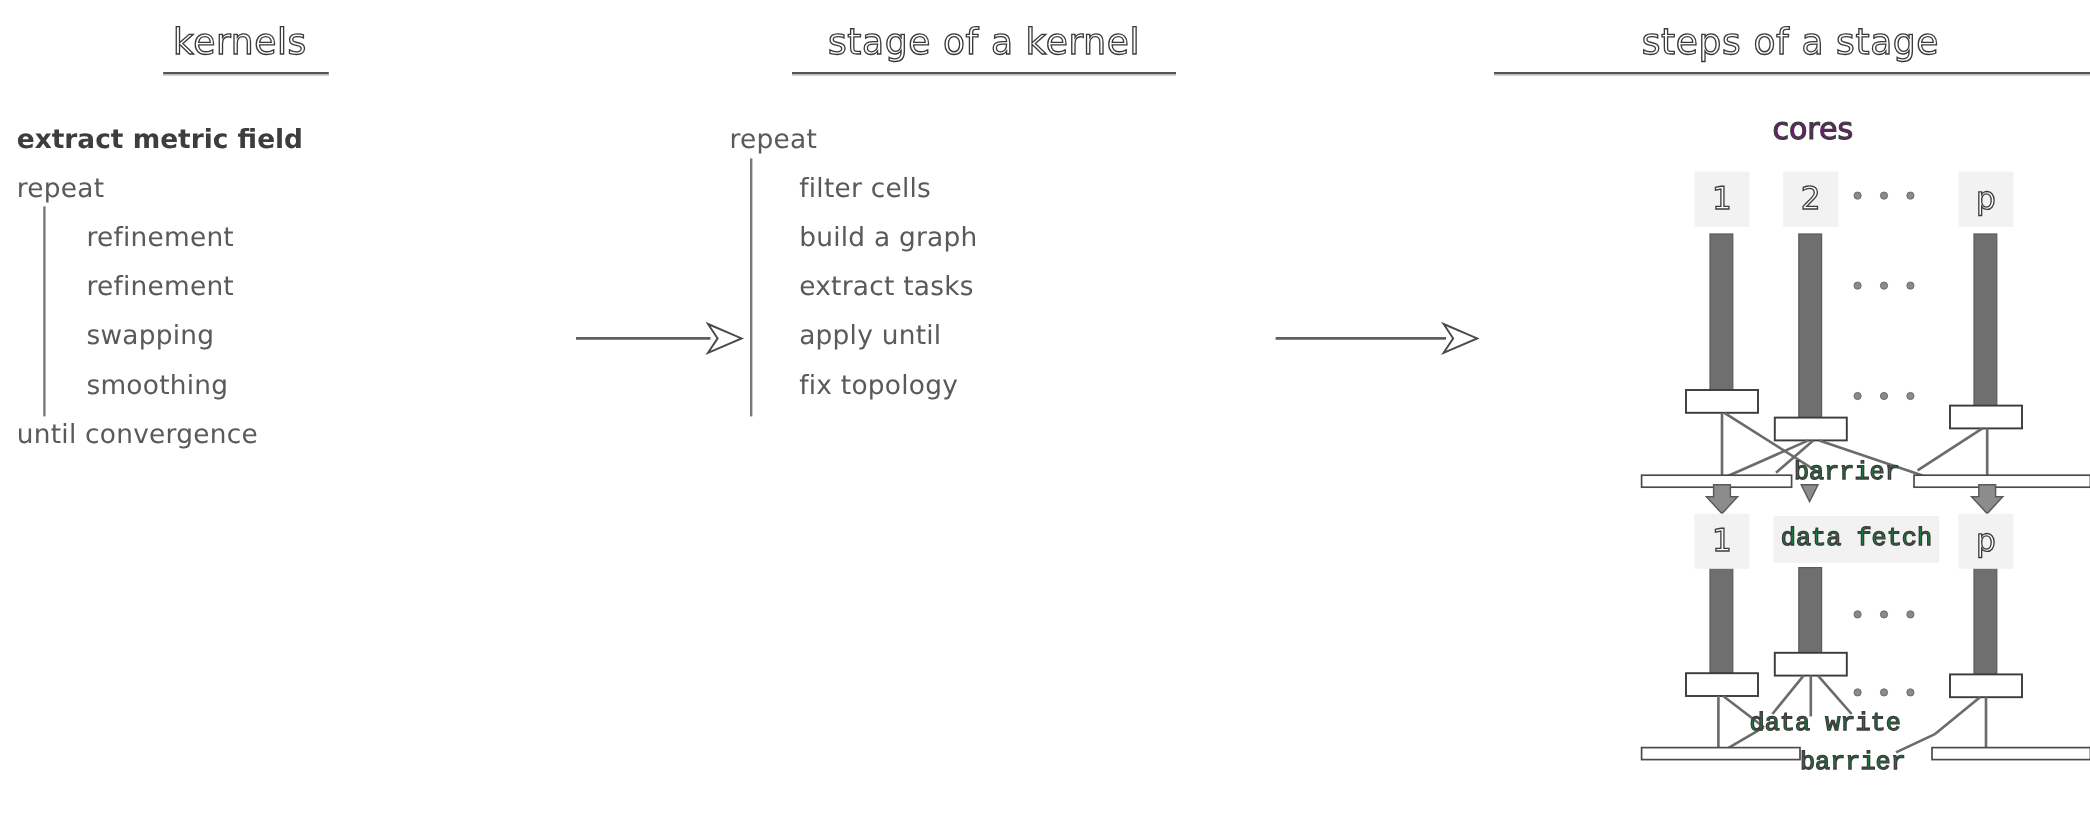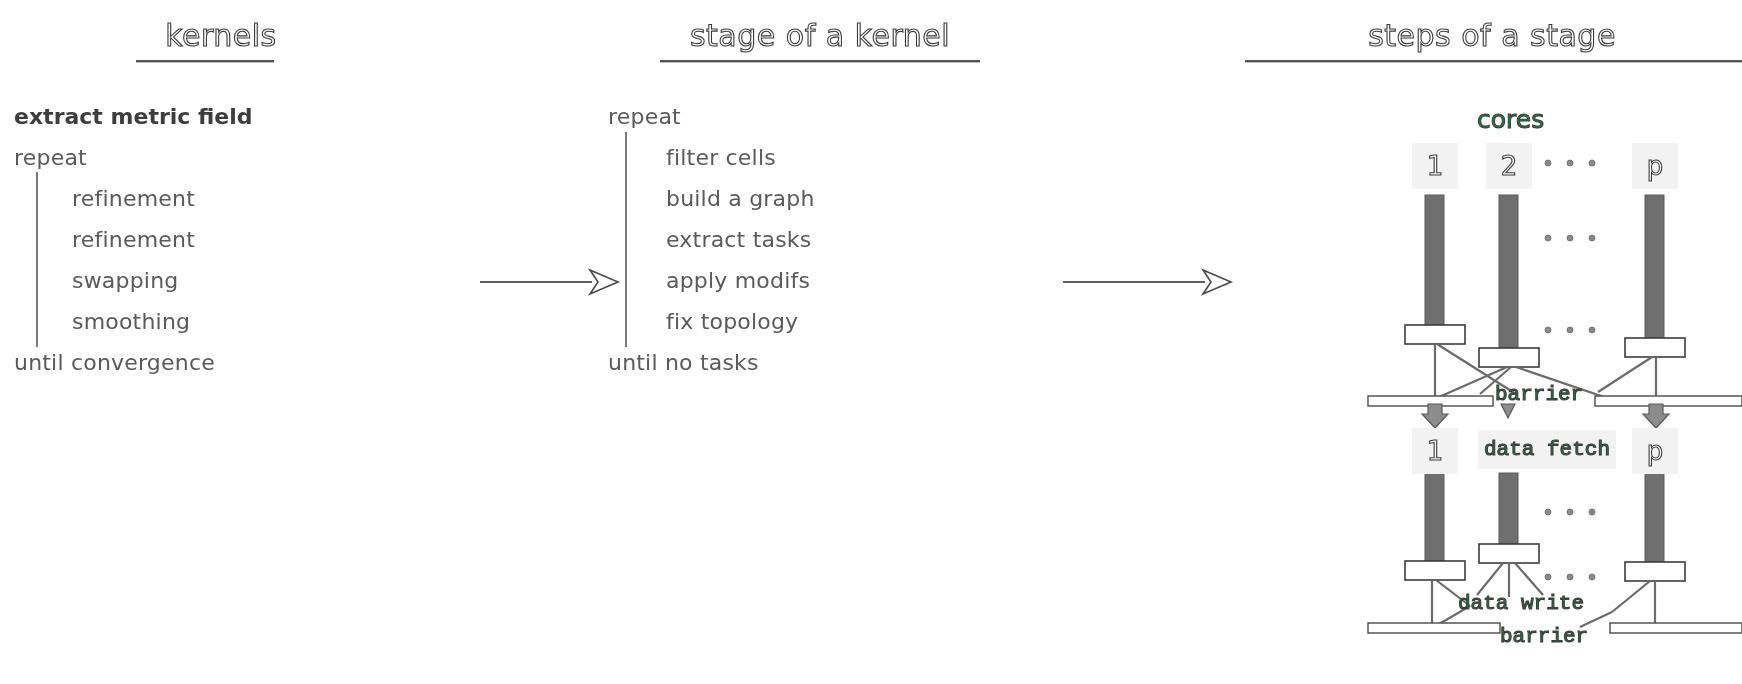--- a/index.html
+++ b/index.html
@@ -76,31 +76,30 @@
     font-size: 21px;
     color: #15803d;
     -webkit-text-stroke: 1.1px #3c3c3c;
     white-space: nowrap;
     background: #f2f2f2;
     font-family: Liberation Mono, monospace;
   }
   .cores-cap {
     position: absolute;
     font-size: 25px;
-    color: #15803d;
+    color: #701a75;
     -webkit-text-stroke: 1.0px #3c3c3c;
     white-space: nowrap;
     font-family: "DejaVu Sans", sans-serif;
-    margin-top: 12px;
   }
 </style>
 </head>
 <body>
 
-<div class="heading" style="left:0px; top:18px; width:400px;padding-left:21px;">kernels</div>
+<div class="heading" style="left:0px; top:18px; width:400px;">kernels</div>
 <div class="heading-rule" style="left:136px; top:60px; width:138px;"></div>
 
 <div class="code" style="left:14px; top:96px;">
   <span class="line bold">extract metric field</span>
   <span class="line">repeat</span>
   <span class="line ind">refinement</span>
   <span class="line ind">refinement</span>
   <span class="line ind">swapping</span>
   <span class="line ind">smoothing</span>
   <span class="line">until convergence</span>
@@ -113,23 +112,22 @@
 </svg>
 
 <div class="heading" style="left:610px; top:18px; width:420px;">stage of a kernel</div>
 <div class="heading-rule" style="left:660px; top:60px; width:320px;"></div>
 
 <div class="code" style="left:608px; top:96px;">
   <span class="line">repeat</span>
   <span class="line ind">filter cells</span>
   <span class="line ind">build a graph</span>
   <span class="line ind">extract tasks</span>
-  <span class="line ind">apply modifs</span>
+  <span class="line ind">apply until</span>
   <span class="line ind">fix topology</span>
-  <span class="line">until no tasks</span>
 </div>
 <div class="loopbar" style="left:625px; top:132px; height:215px;"></div>
 
 <svg class="flow-arrow" style="left:1055px; top:262px;" width="195" height="40" viewBox="0 0 195 40">
   <line x1="8" y1="20" x2="150" y2="20" stroke="#5f5f5f" stroke-width="2.2"></line>
   <path d="M148 8 L176 20 L148 32 L156 20 Z" fill="#ffffff" stroke="#4a4a4a" stroke-width="1.6" stroke-linejoin="miter"></path>
 </svg>
 
 <div class="heading" style="left:1242px; top:18px; width:500px;text-align:center;">steps of a stage</div>
 <div class="heading-rule" style="left:1245px; top:60px; width:497px;"></div>

